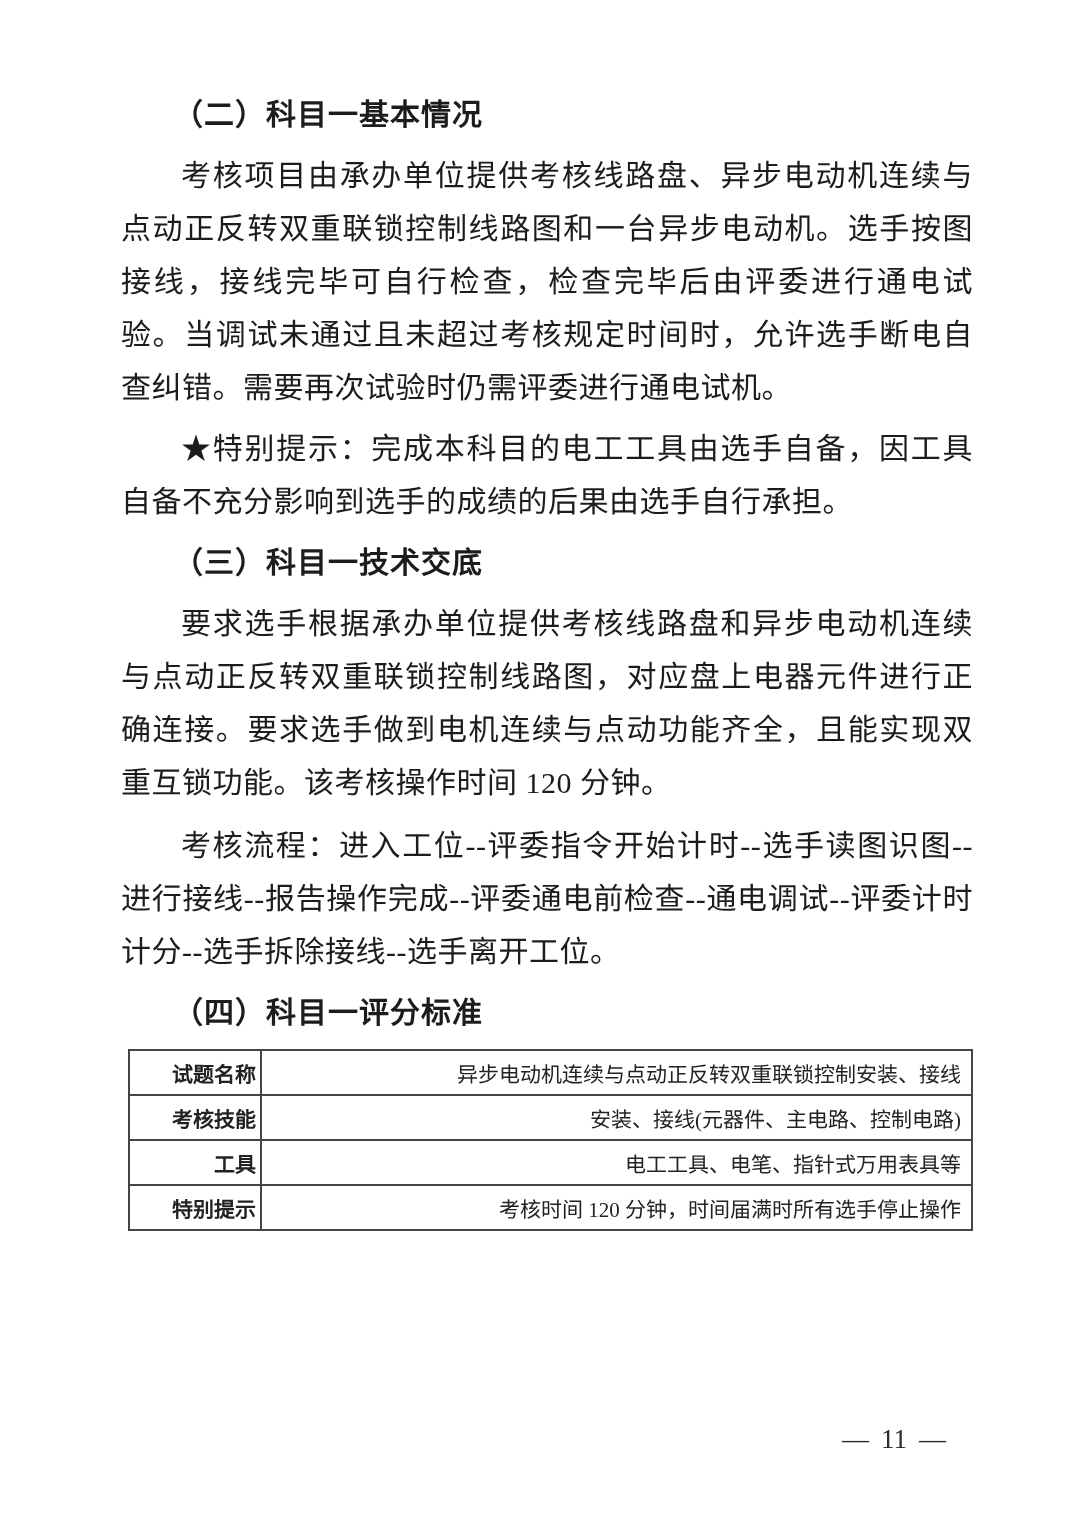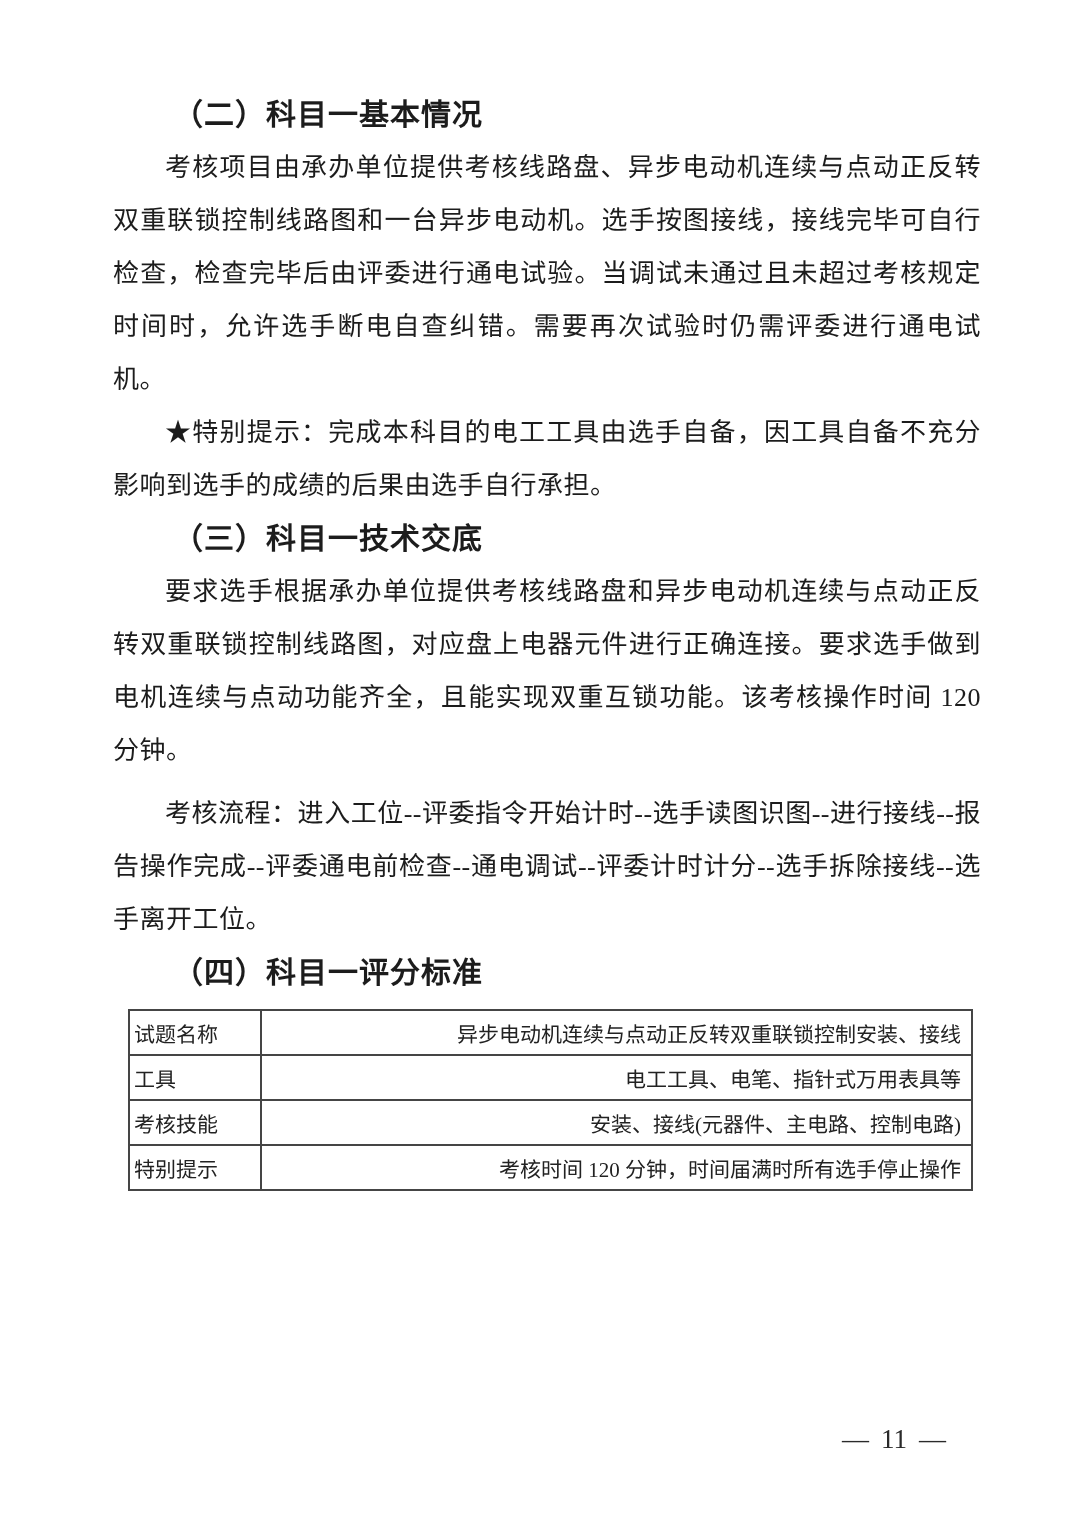--- a/index.html
+++ b/index.html
@@ -20,22 +20,22 @@
   }
   .heading {
     margin: 0;
     font-size: 30px;
     line-height: 53px;
     font-weight: bold;
     text-indent: 2em;
     letter-spacing: 1px;
   }
   .para {
-    margin: 0;
-    font-size: 26px;
+    margin: 8px;
+    font-size: 30px;
     line-height: 53px;
     text-indent: 2em;
     text-align: justify;
     letter-spacing: 0.5px;
   }
   .para.gap { margin-top: 10px; }
   table.score-table {
     margin: 10px 0 0 15px;
     border-collapse: collapse;
     width: 845px;
@@ -45,22 +45,23 @@
   }
   table.score-table td {
     border: 2px solid #454545;
     height: 43px;
     vertical-align: middle;
     overflow: hidden;
     white-space: nowrap;
   }
   td.label-cell {
     width: 122px;
-    text-align: left;
+    text-align: right;
     padding: 0 4px;
+    font-weight: bold;
   }
   td.value-cell {
     padding: 0 10px 0 14px;
     text-align: right;
   }
   .footer {
     position: absolute;
     top: 1424px;
     right: 122px;
     font-size: 27px;
@@ -91,26 +92,26 @@
 
     <p class="heading">（四）科目一评分标准</p>
 
     <table class="score-table">
       <tbody>
         <tr>
           <td class="label-cell">试题名称</td>
           <td class="value-cell">异步电动机连续与点动正反转双重联锁控制安装、接线</td>
         </tr>
         <tr>
+          <td class="label-cell">考核技能</td>
+          <td class="value-cell">安装、接线(元器件、主电路、控制电路)</td>
+        </tr>
+        <tr>
           <td class="label-cell">工具</td>
           <td class="value-cell">电工工具、电笔、指针式万用表具等</td>
-        </tr>
-        <tr>
-          <td class="label-cell">考核技能</td>
-          <td class="value-cell">安装、接线(元器件、主电路、控制电路)</td>
         </tr>
         <tr>
           <td class="label-cell">特别提示</td>
           <td class="value-cell">考核时间 120 分钟，时间届满时所有选手停止操作</td>
         </tr>
       </tbody>
     </table>
 
   </div>
 

